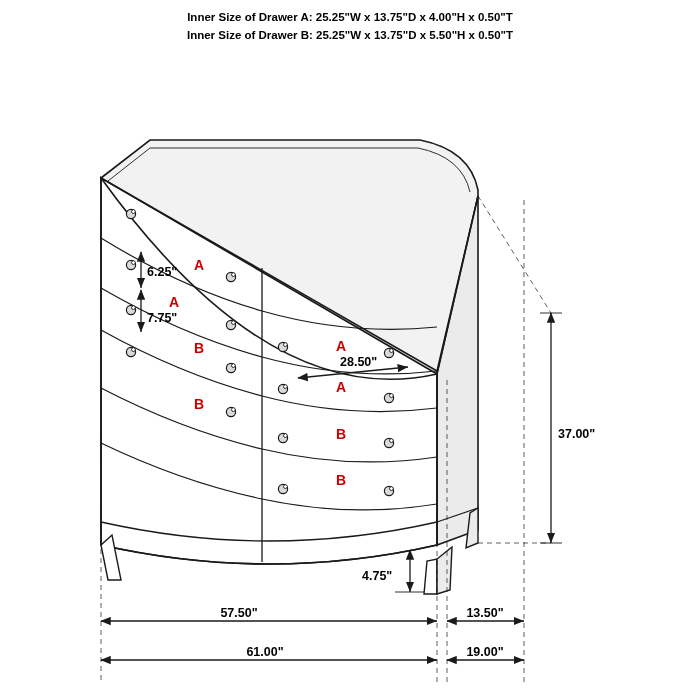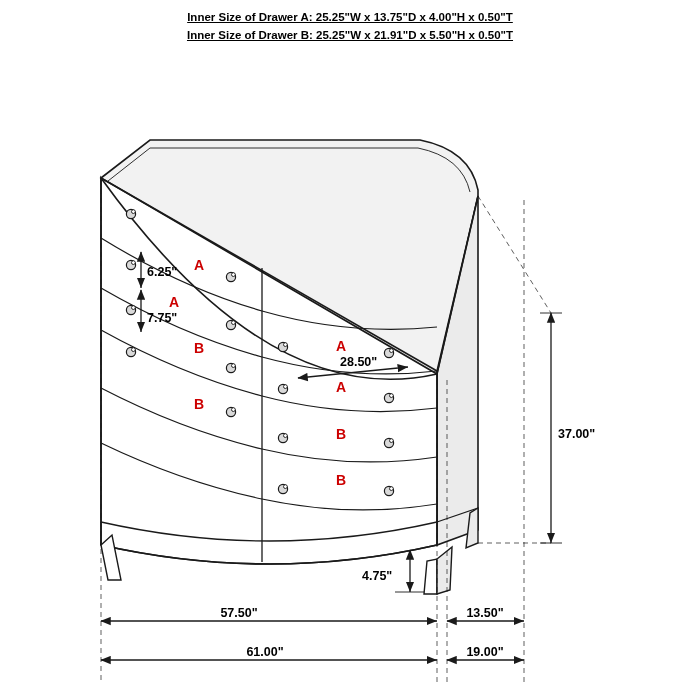--- a/index.html
+++ b/index.html
@@ -24,21 +24,20 @@
     top: 8px;
     width: 700px;
     text-align: center;
     font-size: 11.5px;
     font-weight: bold;
     color: #000000;
     line-height: 18px;
   }
   .header div {
     white-space: nowrap;
-    text-decoration: underline;
   }
   svg.diagram {
     position: absolute;
     left: 0;
     top: 0;
   }
   .lbl-dim {
     font-family: "Liberation Sans", sans-serif;
     font-size: 12.5px;
     font-weight: bold;
@@ -51,21 +50,21 @@
     fill: #cc0000;
   }
 </style>
 </head>
 <body>
 
 <div id="page">
 
   <div class="header">
     <div>Inner Size of Drawer A: 25.25"W x 13.75"D x 4.00"H x 0.50"T</div>
-    <div>Inner Size of Drawer B: 25.25"W x 21.91"D x 5.50"H x 0.50"T</div>
+    <div>Inner Size of Drawer B: 25.25"W x 13.75"D x 5.50"H x 0.50"T</div>
   </div>
 
   <svg class="diagram" width="700" height="700" viewBox="0 0 700 700">
 
     <defs>
       <marker id="arrEnd" markerWidth="9" markerHeight="9" refX="8" refY="3.2" orient="auto">
         <path d="M0,0 L8,3.2 L0,6.4 z" fill="#1a1a1a"></path>
       </marker>
       <marker id="arrStart" markerWidth="9" markerHeight="9" refX="0.5" refY="3.2" orient="auto">
         <path d="M8,0 L0,3.2 L8,6.4 z" fill="#1a1a1a"></path>

